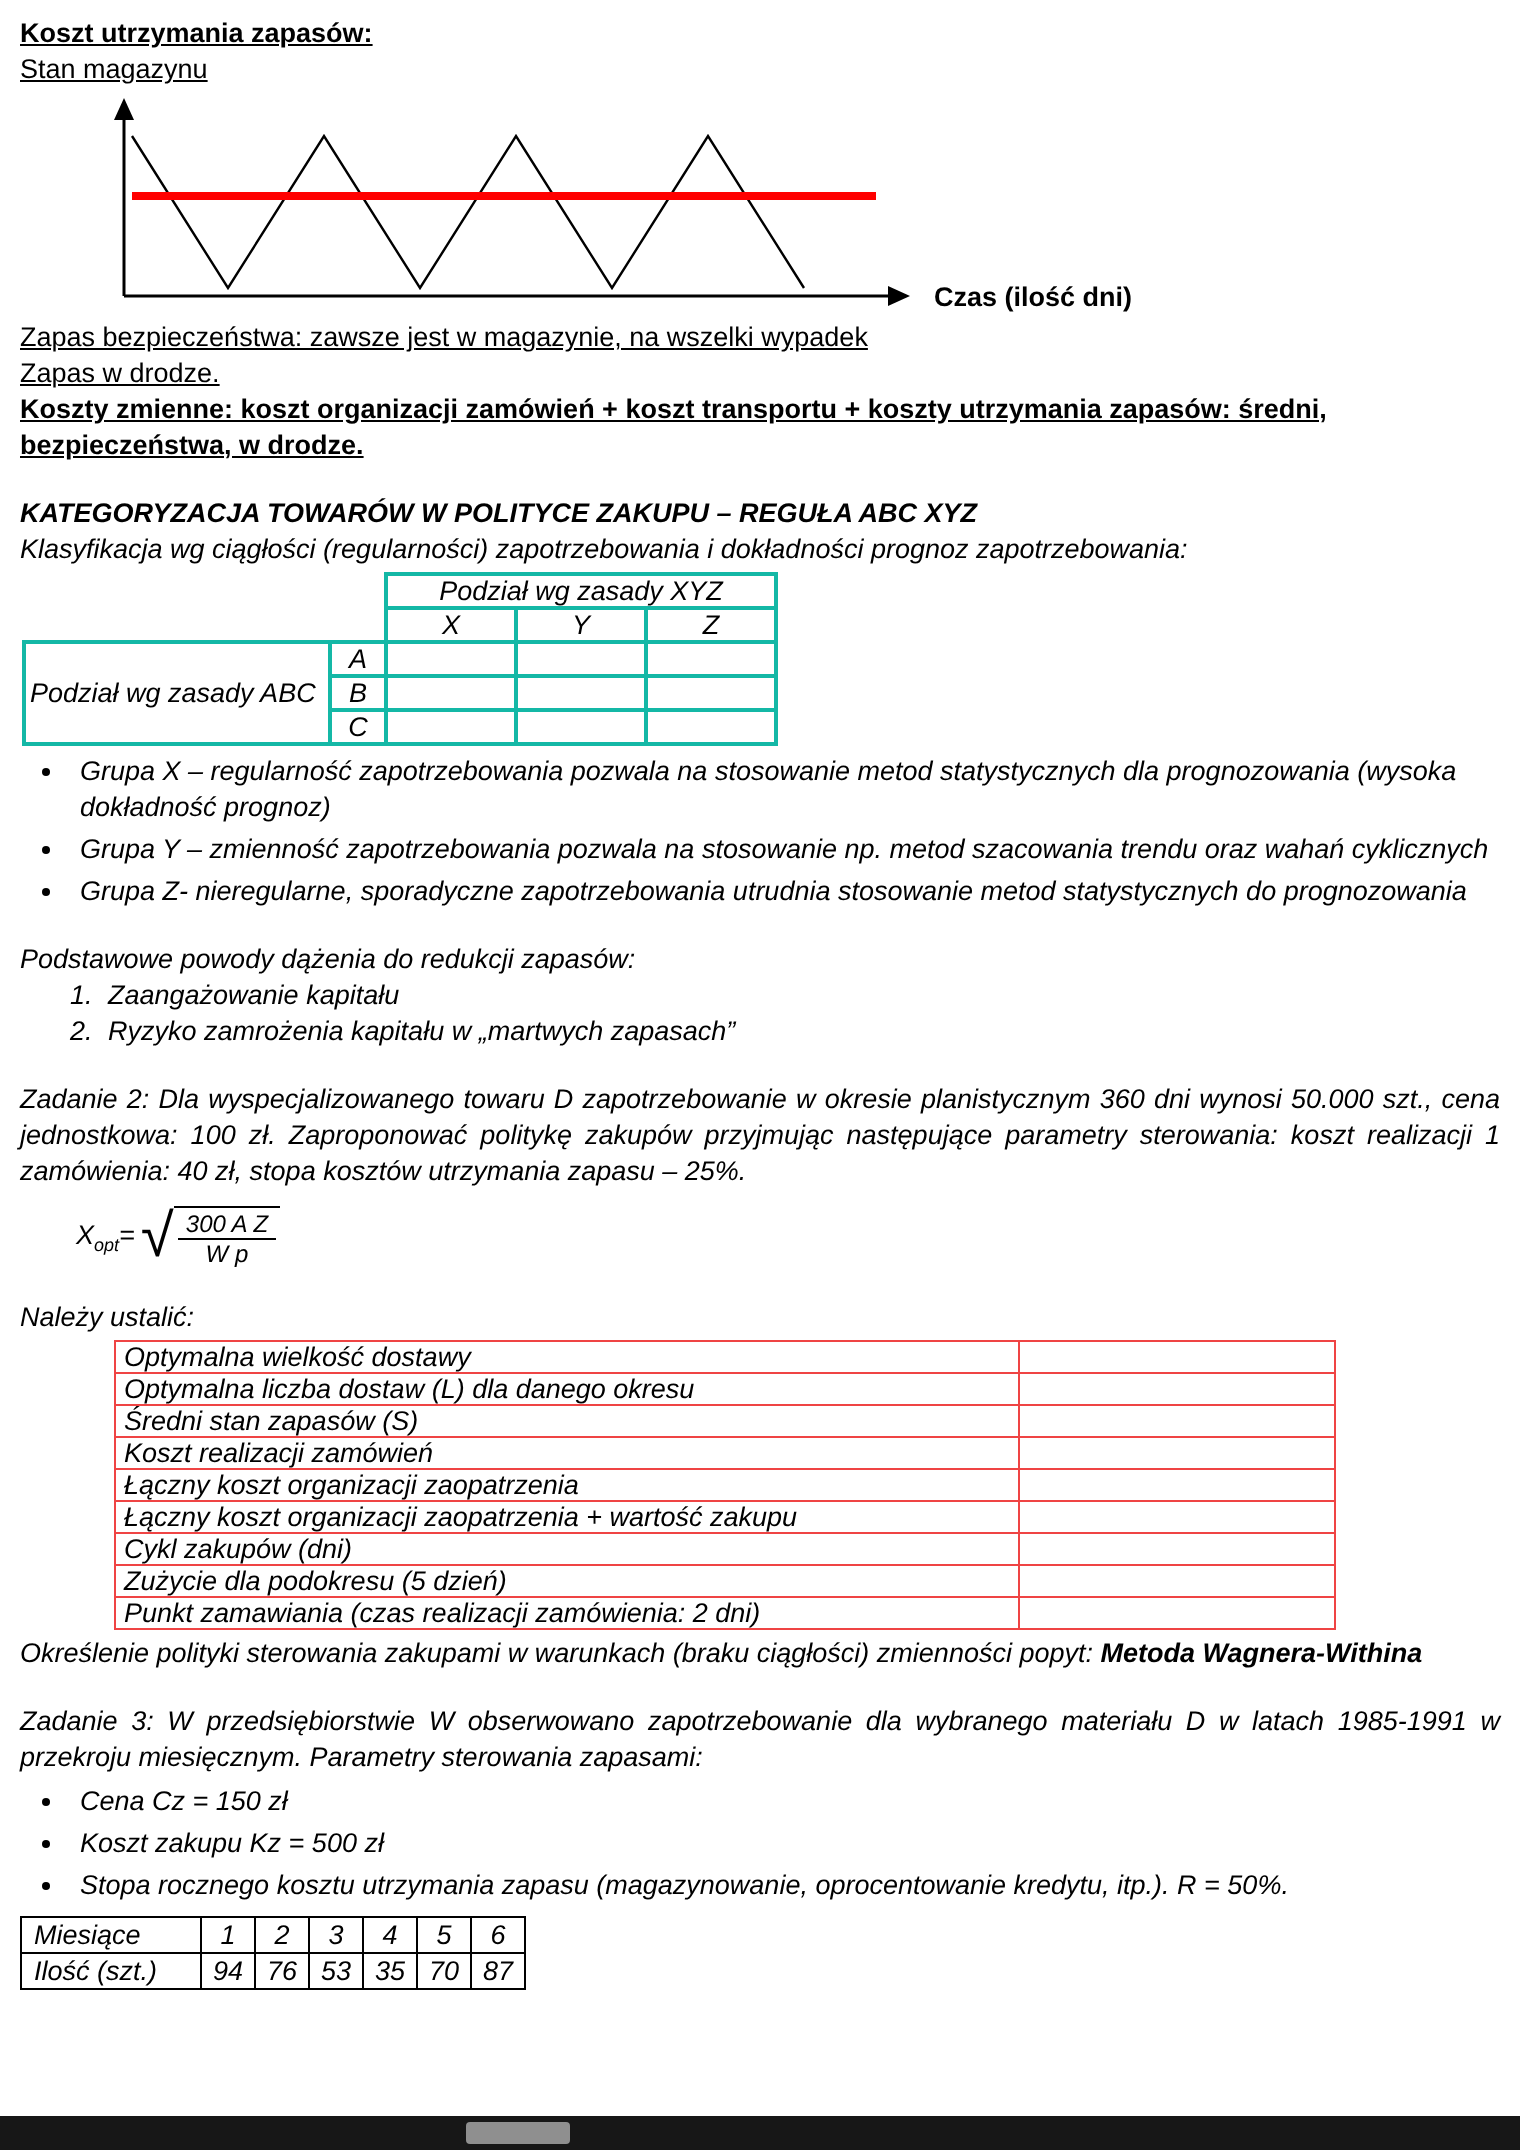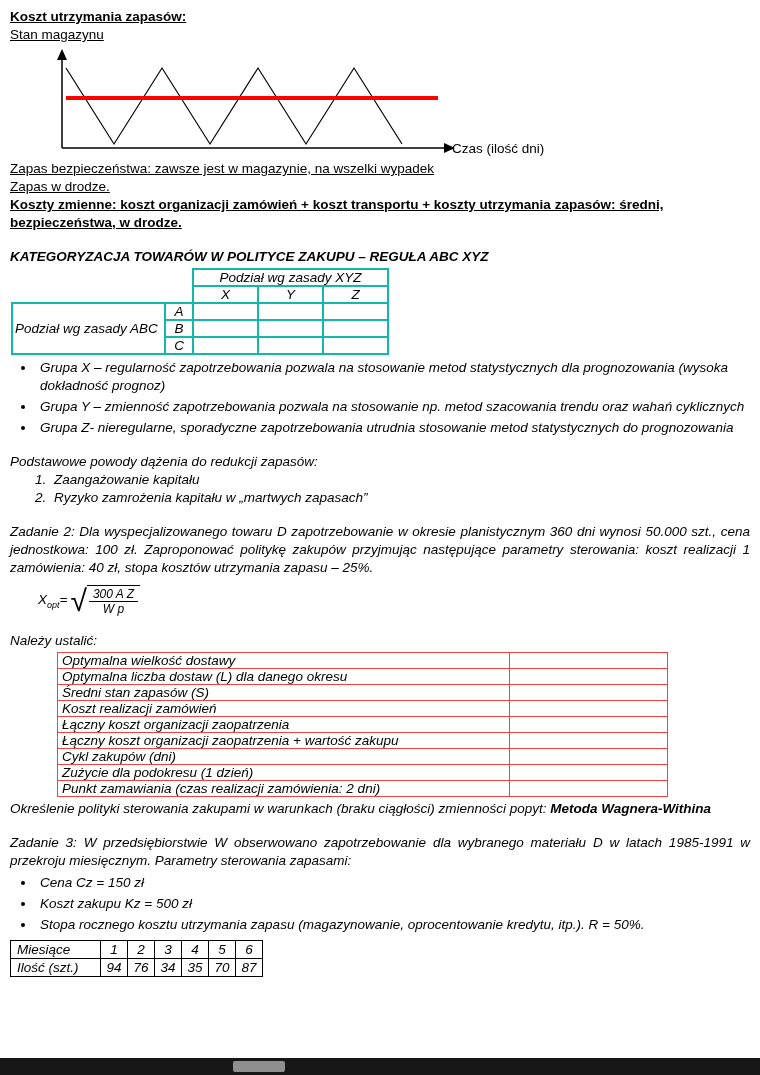--- a/index.html
+++ b/index.html
@@ -16,21 +16,21 @@
   .b { font-weight: bold; }
   .i { font-style: italic; }
   .just { text-align: justify; font-style: italic; }
   .mt16 { margin-top: 16px; }
   .mt6 { margin-top: 16px; }
   .mt3 { margin-top: 3px; }
 
   
   .chart { position: relative; margin: 4px 0 2px 40px; width: 600px; height: 110px; }
   .chart svg { display: block; }
-  .axis-label { position: absolute; left: 402px; bottom: 2px; white-space: nowrap; }
+  .axis-label { position: absolute; left: 417px; bottom: 2px; white-space: nowrap; font-weight: bold; }
 
   
   table { border-collapse: collapse; table-layout: fixed; }
   .t1 { font-style: italic; margin: 2px 0 0 1px; width: 376px; }
   .t1 td { height: 16px; border: none; padding: 0 2px; overflow: hidden; white-space: nowrap; }
   .t1 td.bd { border: 2px solid #14b8a6; }
   .t1 td.c { text-align: center; }
 
   ul.bul { margin: 4px 0 0 26px; font-style: italic; }
   ul.bul li { padding-left: 4px; margin-bottom: 3px; line-height: 18px; }
@@ -75,20 +75,21 @@
       <line x1="16" y1="50" x2="388" y2="50" stroke-width="4" stroke="#ff0000"></line>
     </svg>
     <span class="axis-label">Czas (ilość dni)</span>
   </div>
 
   <p class="u">Zapas bezpieczeństwa: zawsze jest w magazynie, na wszelki wypadek</p>
   <p class="u">Zapas w drodze.</p>
   <p class="b u">Koszty zmienne: koszt organizacji zamówień + koszt transportu + koszty utrzymania zapasów: średni, bezpieczeństwa, w drodze.</p>
 
   <p class="b i mt16">KATEGORYZACJA TOWARÓW W POLITYCE ZAKUPU – REGUŁA ABC XYZ</p>
+  <p class="i">Klasyfikacja wg ciągłości (regularności) zapotrzebowania i dokładności prognoz zapotrzebowania:</p>
 
   <table class="t1">
     <colgroup>
         <col style="width:153px">
         <col style="width:28px">
         <col style="width:65px">
         <col style="width:65px">
         <col style="width:65px">
       </colgroup>
     <tbody>
@@ -178,21 +179,21 @@
         </tr>
     <tr>
           <td>Łączny koszt organizacji zaopatrzenia + wartość zakupu</td>
           <td></td>
         </tr>
     <tr>
           <td>Cykl zakupów (dni)</td>
           <td></td>
         </tr>
     <tr>
-          <td>Zużycie dla podokresu (1 dzień)</td>
+          <td>Zużycie dla podokresu (5 dzień)</td>
           <td></td>
         </tr>
     <tr>
           <td>Punkt zamawiania (czas realizacji zamówienia: 2 dni)</td>
           <td></td>
         </tr>
   </tbody>
     </table>
 
   <p class="i mt3"><span>Określenie polityki sterowania zakupami w warunkach (braku ciągłości) zmienności popyt: </span><span class="b">Metoda Wagnera-Withina</span></p>
@@ -222,21 +223,21 @@
       <td class="n">2</td>
       <td class="n">3</td>
       <td class="n">4</td>
       <td class="n">5</td>
       <td class="n">6</td>
     </tr>
     <tr>
       <td>Ilość (szt.)</td>
       <td class="n">94</td>
       <td class="n">76</td>
-      <td class="n">34</td>
+      <td class="n">53</td>
       <td class="n">35</td>
       <td class="n">70</td>
       <td class="n">87</td>
     </tr>
   </tbody>
     </table>
 
 </div>
 
 <div class="bottombar">

